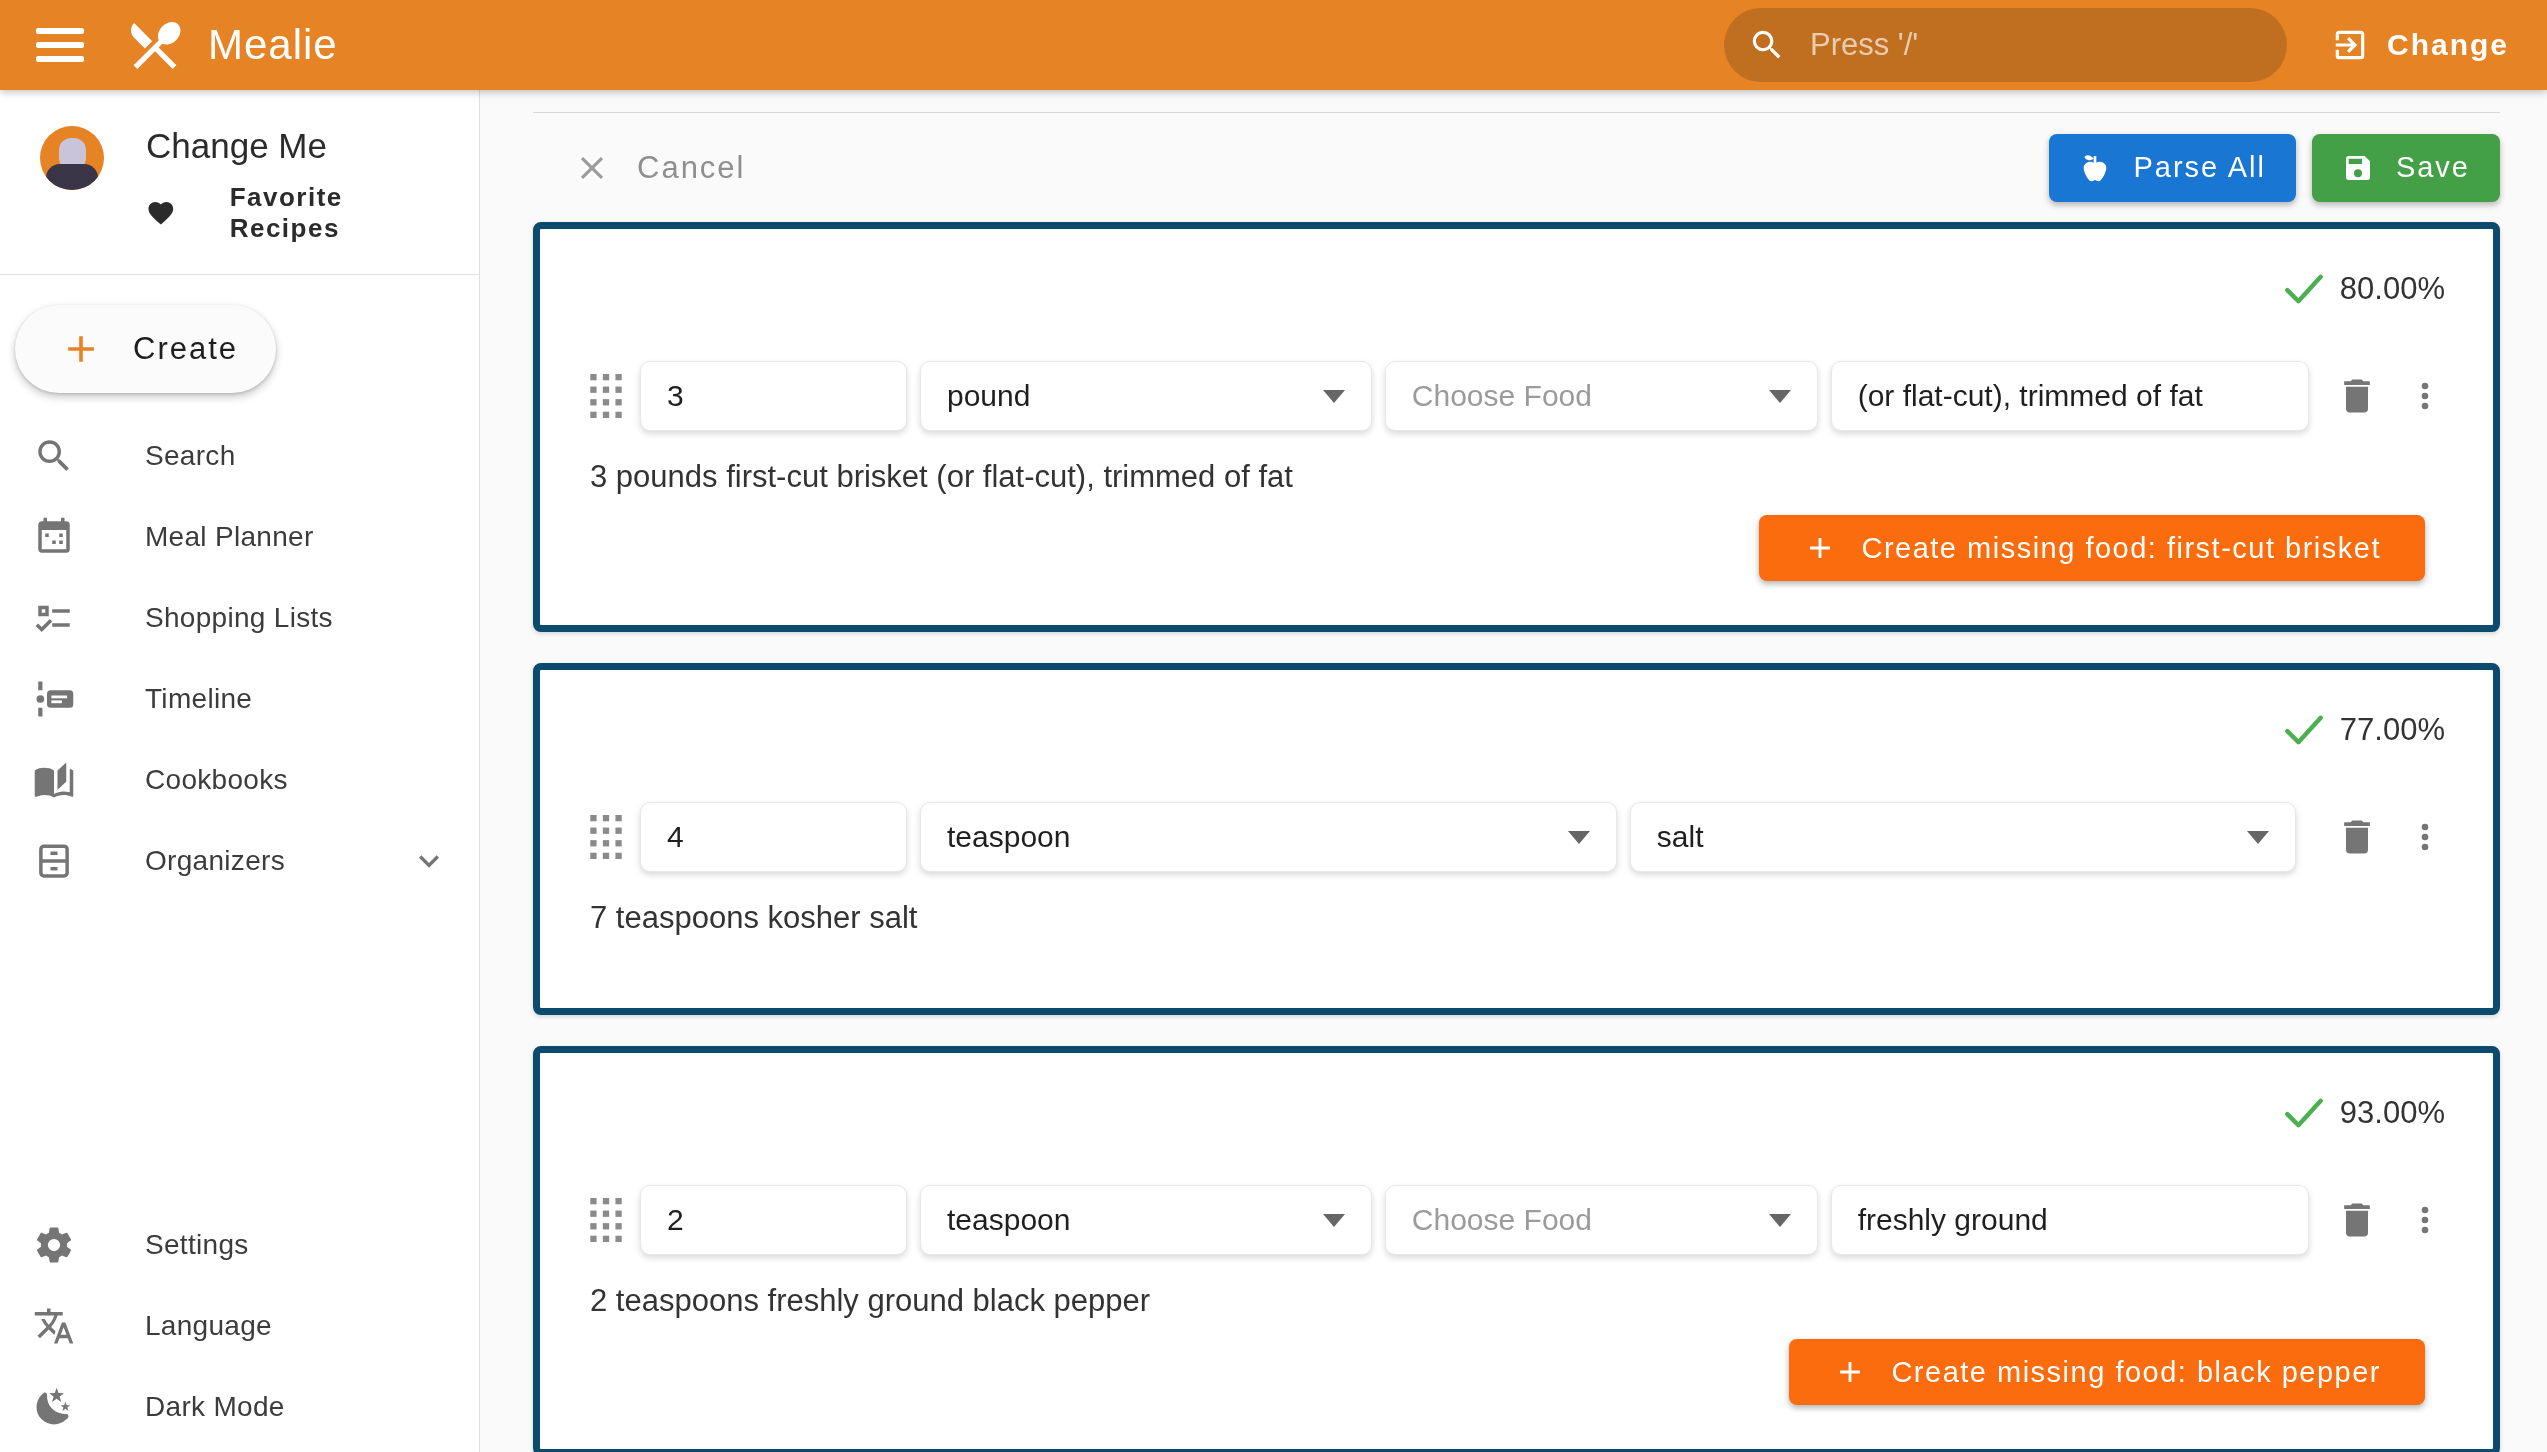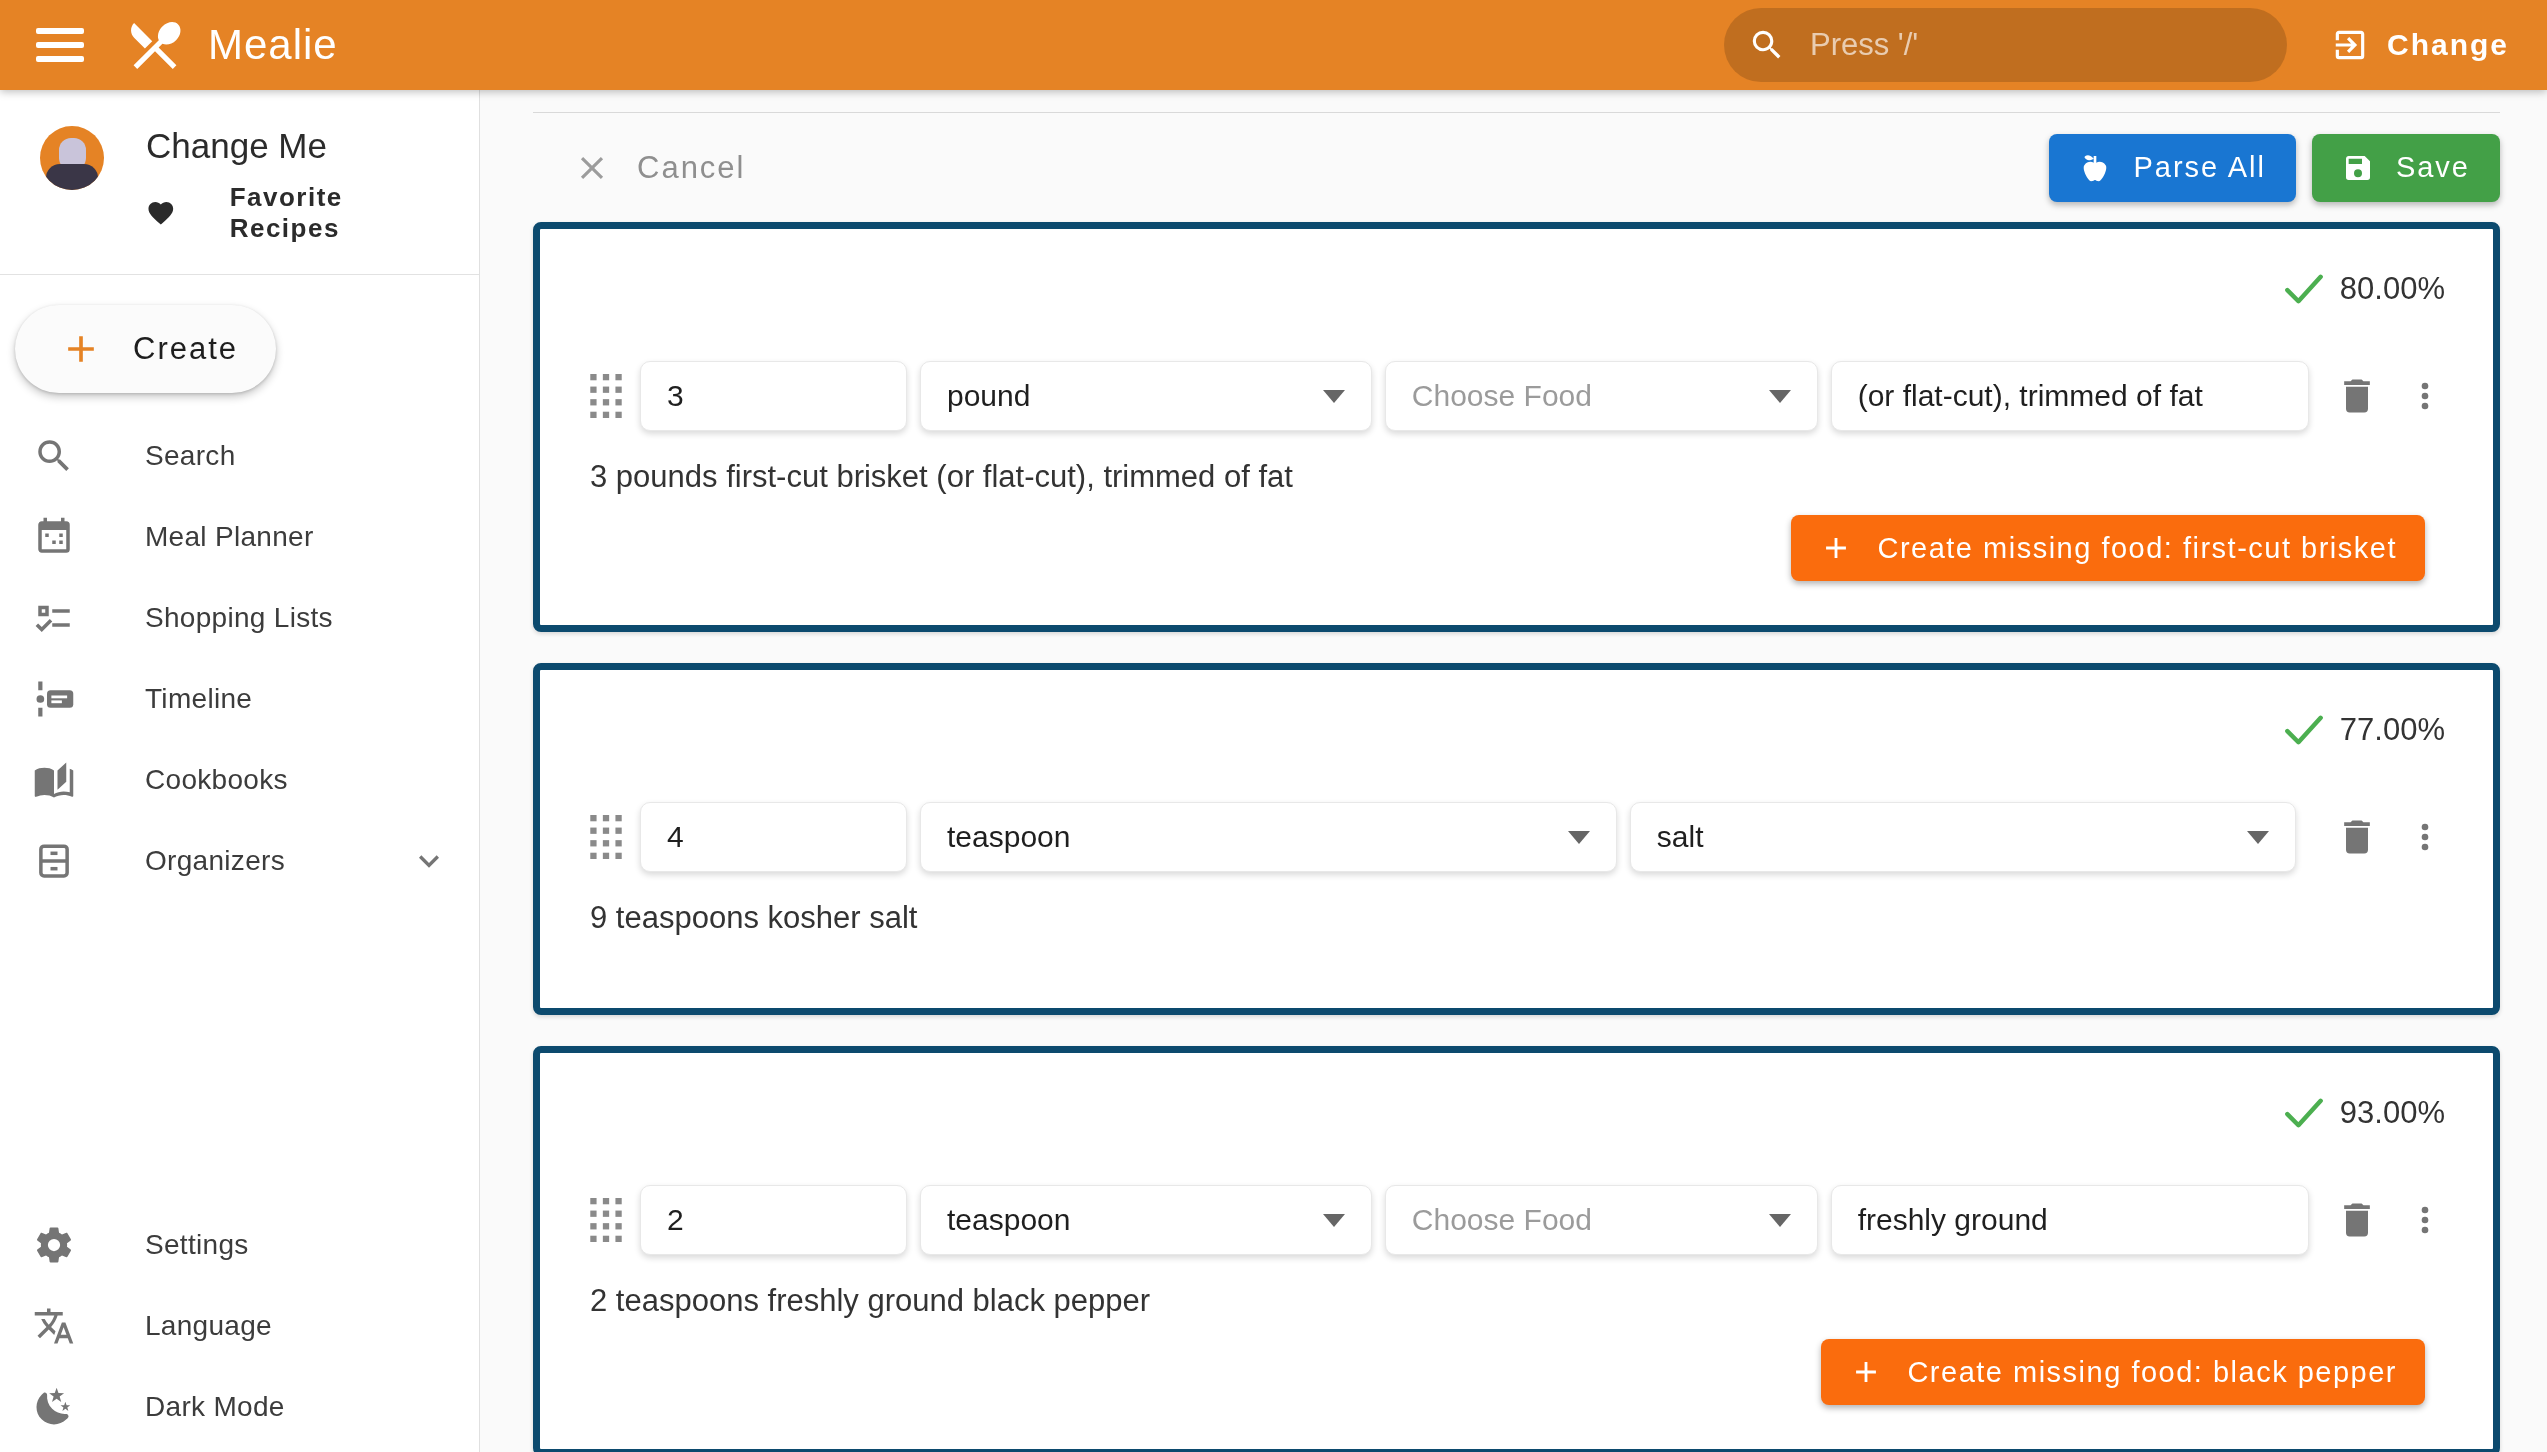--- a/index.html
+++ b/index.html
@@ -84,21 +84,21 @@
   .f-note { flex:1.12; }
   .sel-caret { width:0; height:0; border-left:11px solid transparent; border-right:11px solid transparent;
                border-top:13px solid #666; margin-left:14px; flex:none; }
   .is-placeholder { color:#9b9b9b; }
   .row-icon { color:#757575; cursor:pointer; flex:none; }
   .trash { width:44px; height:44px; margin-left:26px; }
   .kebab { width:40px; height:40px; margin-left:26px; }
   .orig-text { font-size:31px; color:#333; margin-top:28px; }
   .missing-row { display:flex; justify-content:flex-end; margin:20px 20px 44px 0; }
   .btn-missing { display:flex; align-items:center; height:66px; border-radius:8px; background:#FA6C0D;
-                 padding:0 28px; cursor:pointer; box-shadow:0 3px 6px rgba(0,0,0,.3); }
+                 padding:0 44px; cursor:pointer; box-shadow:0 3px 6px rgba(0,0,0,.3); }
   .btn-missing svg { width:34px; height:34px; color:#fff; }
   .btn-missing .lbl { color:#fff; font-size:29px; font-weight:500; letter-spacing:1.5px; margin-left:24px; }
   .card-pad-bottom { height:72px; }
   .card-sliver { background:#fff; border:1px solid #e1e1e1; border-radius:8px 8px 0 0; height:40px; }
 </style>
 </head>
 <body>
 
 <div id="app">
 
@@ -334,21 +334,21 @@
             <span>salt</span>
             <span class="sel-caret"></span>
           </div>
         <svg class="row-icon trash" viewBox="0 0 24 24">
             <path fill="currentColor" d="M19,4H15.5L14.5,3H9.5L8.5,4H5V6H19M6,19A2,2 0 0,0 8,21H16A2,2 0 0,0 18,19V7H6V19Z"></path>
           </svg>
         <svg class="row-icon kebab" viewBox="0 0 24 24">
             <path fill="currentColor" d="M12,16A2,2 0 0,1 14,18A2,2 0 0,1 12,20A2,2 0 0,1 10,18A2,2 0 0,1 12,16M12,10A2,2 0 0,1 14,12A2,2 0 0,1 12,14A2,2 0 0,1 10,12A2,2 0 0,1 12,10M12,4A2,2 0 0,1 14,6A2,2 0 0,1 12,8A2,2 0 0,1 10,6A2,2 0 0,1 12,4Z"></path>
           </svg>
       </div>
-      <div class="orig-text">9 teaspoons kosher salt</div>
+      <div class="orig-text">7 teaspoons kosher salt</div>
       <div class="card-pad-bottom"></div>
     </div>
 
     <div class="card">
       <div class="status-row">
         <svg viewBox="0 0 36 30">
             <polyline points="3,16 13,26 33,4" fill="none" stroke="#4CAF50" stroke-width="4" stroke-linecap="round" stroke-linejoin="round"></polyline>
           </svg>
         <span class="confidence">93.00%</span>
       </div>

